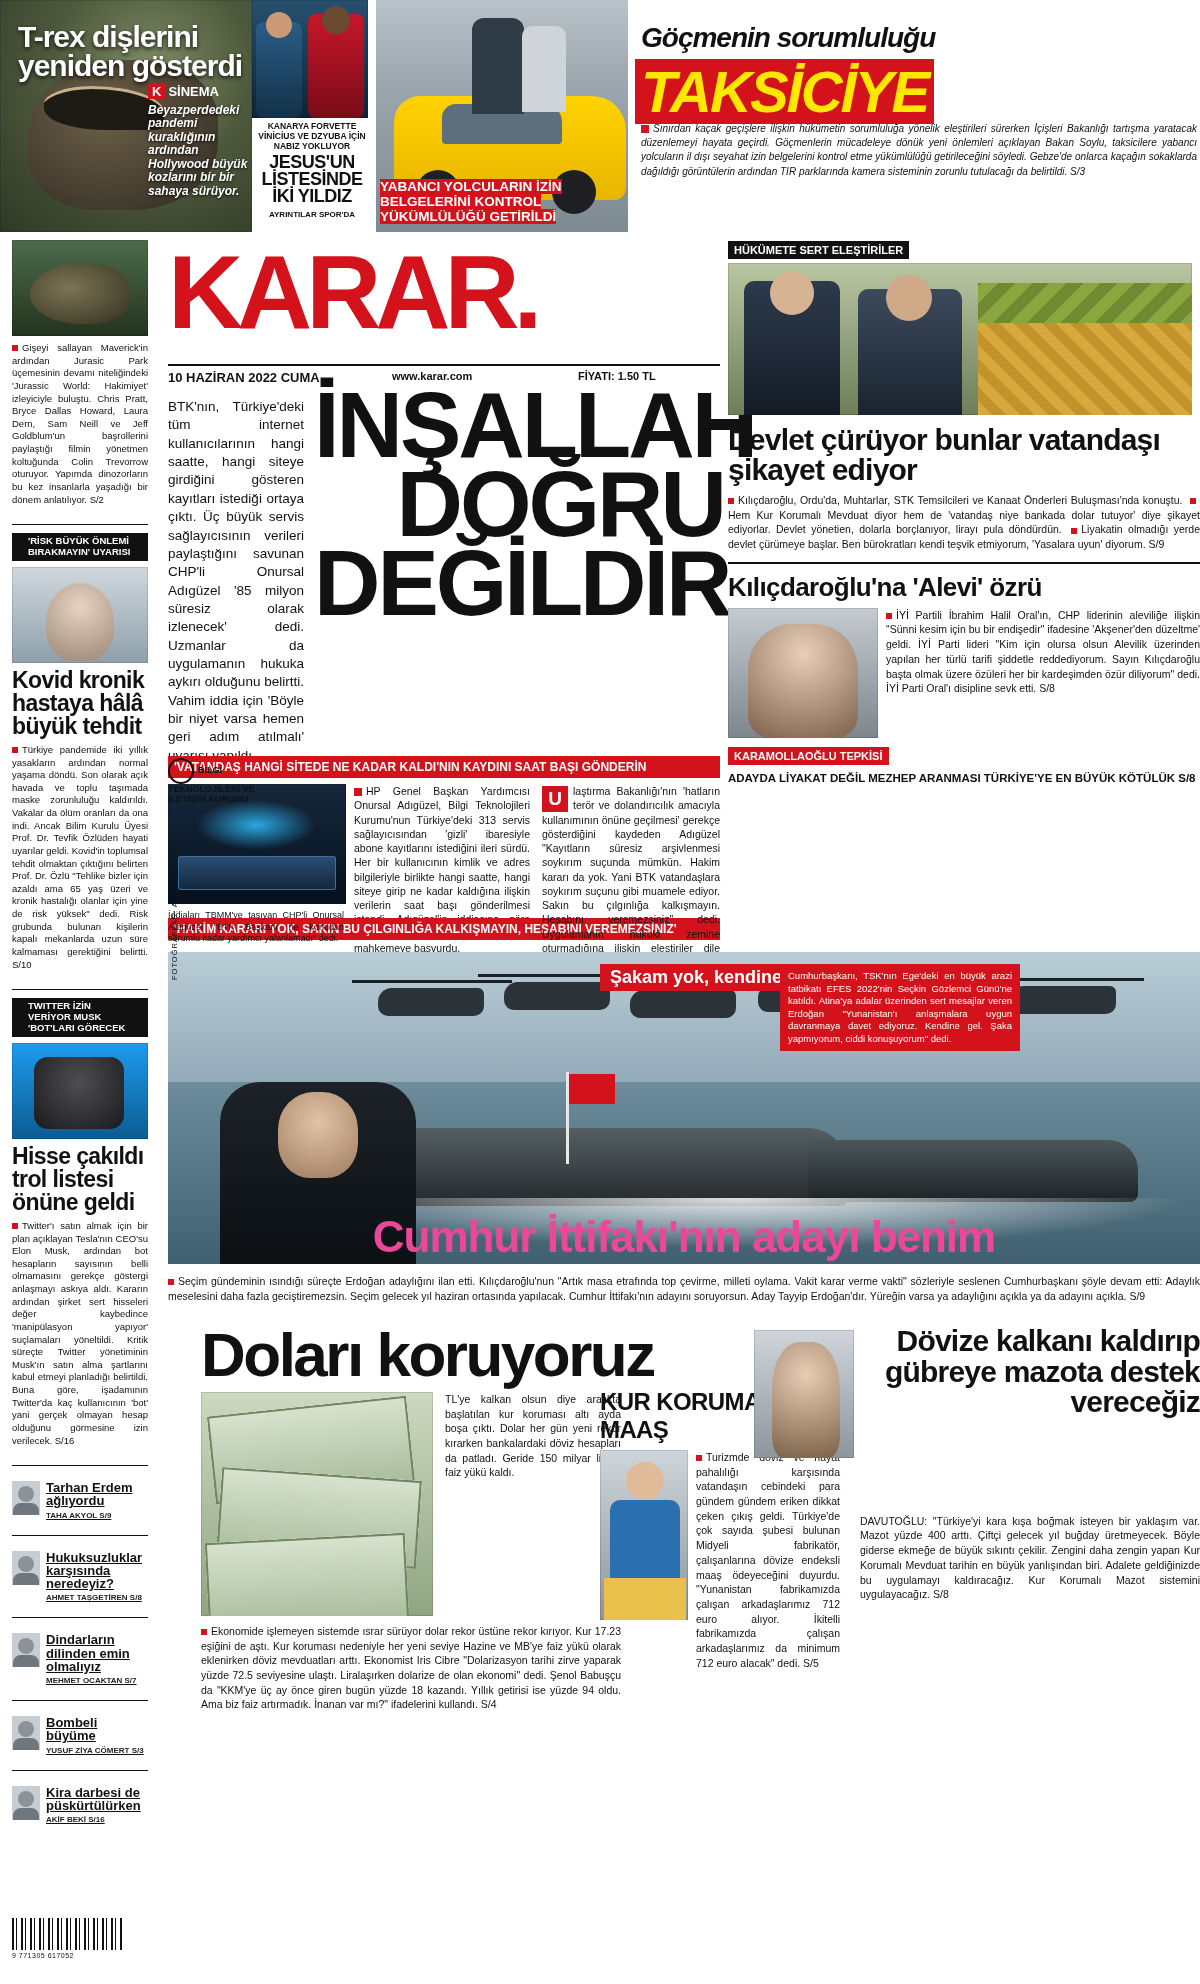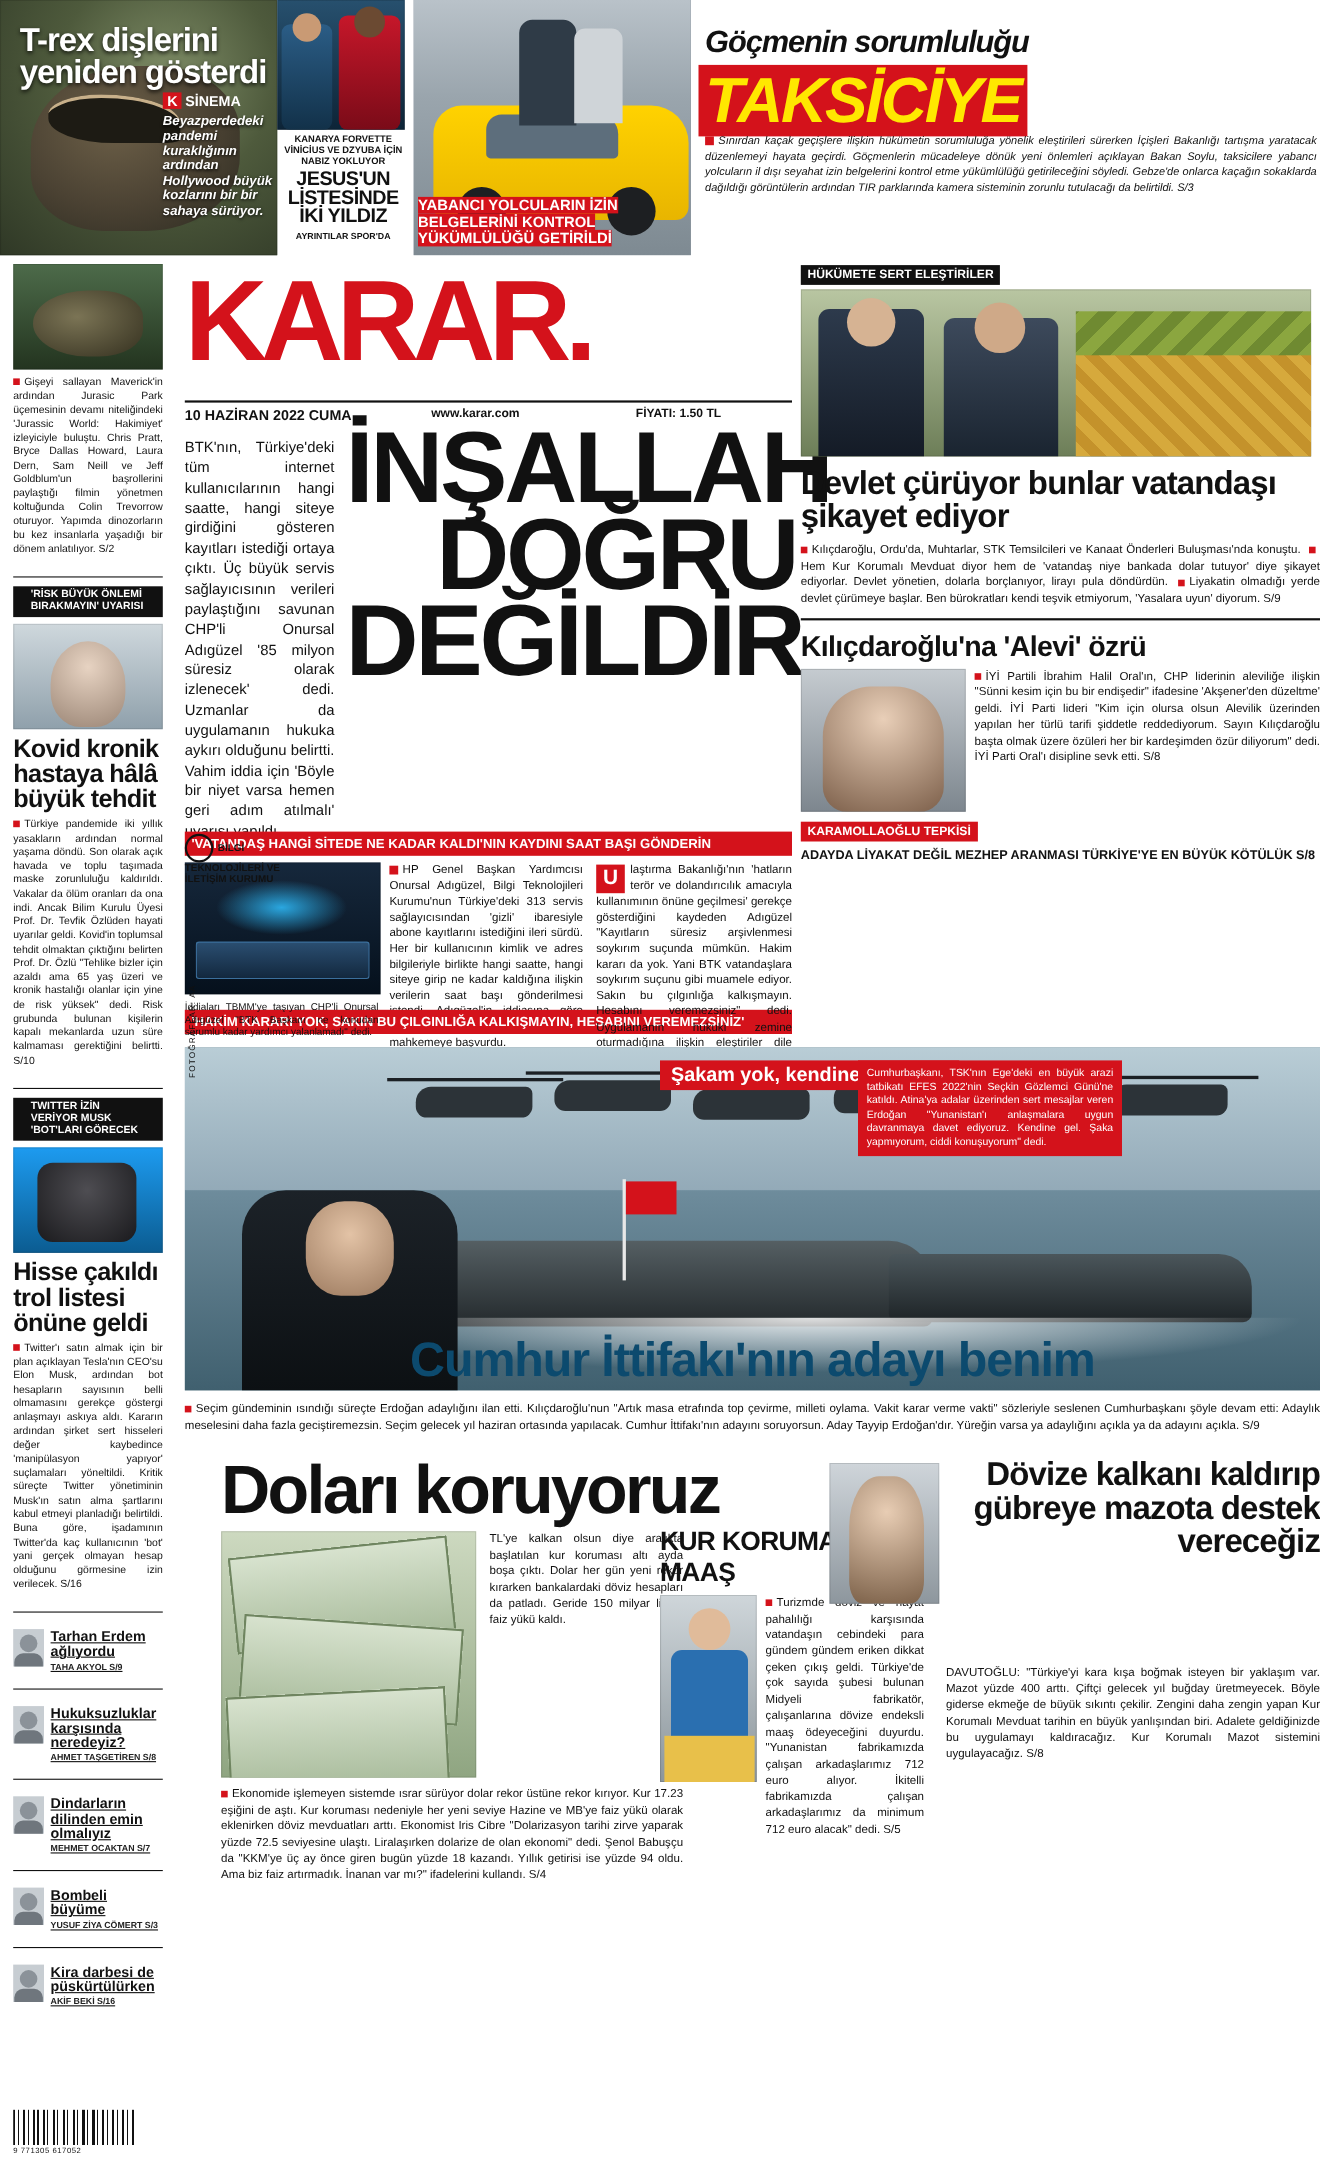--- a/index.html
+++ b/index.html
@@ -183,21 +183,21 @@
   #navy .flag { position:absolute; left:401px; top:122px; width:46px; height:30px; background:#d4121b; }
   #navy .erdogan { position:absolute; left:52px; top:130px; width:196px; height:182px;
     background:linear-gradient(#1c2228,#0c1013); border-radius:40px 40px 0 0; }
   #navy .erdogan .head { position:absolute; left:58px; top:10px; width:80px; height:86px; border-radius:44% 44% 40% 40%; background:radial-gradient(circle at 50% 35%, #e3c3a6, #9c7a5f); }
   #navy-badge { position:absolute; left:432px; top:12px; background:#d4121b; color:#fff; font-weight:bold; font-size:18px; padding:3px 10px; }
   #navy-box { position:absolute; left:612px; top:12px; width:240px; background:#d4121b; color:#fff; font-size:9.5px; line-height:1.32; padding:6px 8px; text-align:justify; }
   #navy-credit { position:absolute; left:170px; top:980px; width:12px; font-size:7.5px; letter-spacing:1px;
     transform:rotate(-90deg); transform-origin:left top; white-space:nowrap; }
 
   #navy-head { position:absolute; left:168px; top:1212px; width:1032px; text-align:center;
-    font-size:44px; font-weight:bold; color:#0c4a6e; letter-spacing:-1px; }
+    font-size:44px; font-weight:bold; color:#ec4899; letter-spacing:-1px; }
   #navy-text { position:absolute; left:168px; top:1274px; width:1032px; font-size:10.5px; line-height:1.4; text-align:justify; }
 
   
   #dolar { position:absolute; left:156px; top:1326px; width:580px;margin-left:45px; }
   #dolar-head { font-size:62px; font-weight:bold; letter-spacing:-2.5px; line-height:0.94; }
   #dolar-photo { position:absolute; left:0; top:66px; width:232px; height:224px;
     background:linear-gradient(#cdd9c0,#8fa581); overflow:hidden; }
   #dolar-photo .bill { position:absolute; width:200px; height:88px; background:linear-gradient(#d8e3cf,#a8bb9b); box-shadow: inset 0 0 0 2px #6f8560; }
   #dolar-photo .b1 { left:10px; top:14px; transform:rotate(-6deg); }
   #dolar-photo .b2 { left:18px; top:82px; transform:rotate(4deg); }

